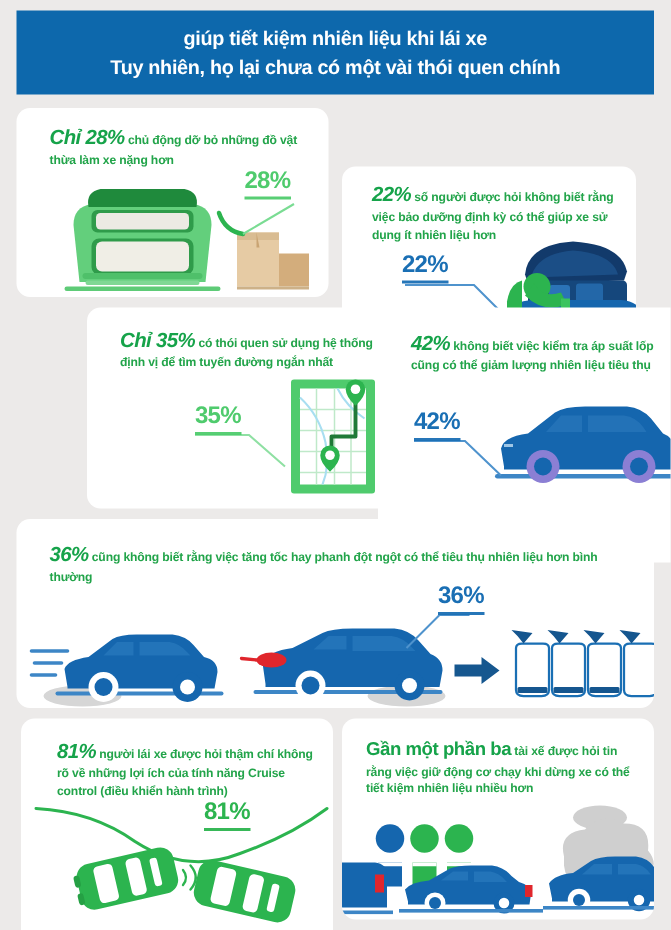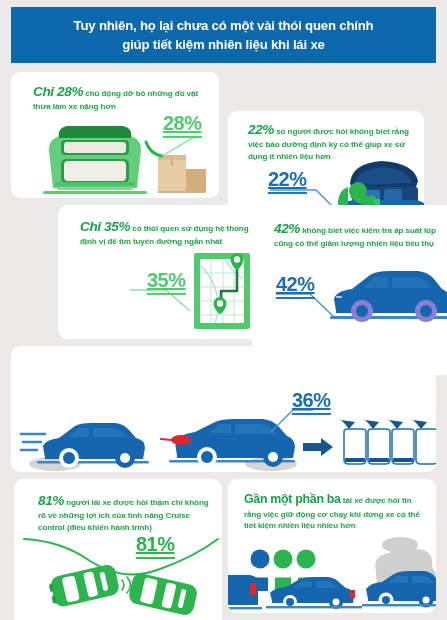--- a/index.html
+++ b/index.html
@@ -46,21 +46,21 @@
     letter-spacing: -0.4px;
     font-style: italic;
   }
   .ctext .big2 {
     font-size: 12.4px; font-weight: bold; color: #16a34a;
     letter-spacing: -0.3px;
   }
 
   .callout {
     position: absolute;
-    font-size: 20px; font-weight: bold; letter-spacing: -0.5px; text-decoration: underline;
+    font-size: 16px; font-weight: bold; letter-spacing: -0.5px;
   }
   .callout.green { color: #4fcb6d; }
   .callout.green-d { color: #2cb44f; }
   .callout.blue { color: #1a6fb4; }
   .callout::after {
     content: ""; position: absolute; left: 0; right: 0; bottom: -3px;
     height: 1.6px; background: currentColor; opacity: .95;
   }
 
   .leader { position: absolute; }
@@ -77,22 +77,22 @@
   #card-36 { left: 11px;  top: 346px; width: 425px; height: 126px; }
   #card-81 { left: 14px;  top: 479px; width: 208px; height: 168px; }
   #card-13 { left: 228px; top: 479px; width: 208px; height: 134px; }
 </style>
 </head>
 <body>
 
 <div class="page">
 
   <div class="header">
+    <div class="line">giúp tiết kiệm nhiên liệu khi lái xe</div>
     <div class="line">Tuy nhiên, họ lại chưa có một vài thói quen chính</div>
-    <div class="line">giúp tiết kiệm nhiên liệu khi lái xe</div>
   </div>
 
   <div class="card" id="card-28">
     <div class="card-body">
       <div class="ctext" style="left:22px; top:10px; width:175px;">
         <span class="big">Chỉ 28%</span>
         <span>chủ động dỡ bỏ những đồ vật thừa làm xe nặng hơn</span>
       </div>
 
       <div class="art" style="left:24px; top:44px;">
@@ -202,21 +202,21 @@
           <circle cx="29" cy="54.5" r="3.2" fill="#ffffff"></circle>
         </svg>
       </div>
 
       <div class="leader" style="left:72px; top:82px;">
         <svg width="62" height="26" viewBox="0 0 62 26">
           <path d="M0 3 L36 3 L60 24" stroke="#8fe0a3" stroke-width="1.4" fill="none"></path>
         </svg>
       </div>
 
-      <div class="callout green" style="left:89px; top:64px;text-align:right;">35%</div>
+      <div class="callout green" style="left:72px; top:64px;text-align:right;">35%</div>
     </div>
   </div>
 
   <div class="card" id="card-42">
     <div class="card-body">
       <div class="ctext" style="left:22px; top:14px; width:178px;">
         <span class="big">42%</span>
         <span>không biết việc kiểm tra áp suất lốp cũng có thể giảm lượng nhiên liệu tiêu thụ</span>
       </div>
 
@@ -239,20 +239,24 @@
           <path d="M0 3 L34 3 L58 26" stroke="#4f93cd" stroke-width="1.4" fill="none"></path>
         </svg>
       </div>
 
       <div class="callout blue" style="left:24px; top:68px;">42%</div>
     </div>
   </div>
 
   <div class="card" id="card-36">
     <div class="card-body">
+      <div class="ctext" style="left:22px; top:14px; width:390px;">
+        <span class="big">36%</span>
+        <span>cũng không biết rằng việc tăng tốc hay phanh đột ngột có thể tiêu thụ nhiên liệu hơn bình thường</span>
+      </div>
 
       <div class="art" style="left:10px; top:72px;">
         <svg width="130" height="54" viewBox="0 0 130 54">
           <g stroke="#3d86c6" stroke-width="2.4" stroke-linecap="round">
             <path d="M0 16 L24 16"></path>
               <path d="M2 24 L20 24"></path>
               <path d="M0 32 L16 32"></path>
           </g>
           <ellipse cx="34" cy="46" rx="26" ry="7" fill="#d6d6d6"></ellipse>
           <path d="M24 40 L22 28 Q24 22 38 20 L54 8 Q59 5 70 5 L94 5 Q103 6 108 12 L115 20 Q124 22 124 30 L122 41 L24 41 Z" fill="#1566ae"></path>

